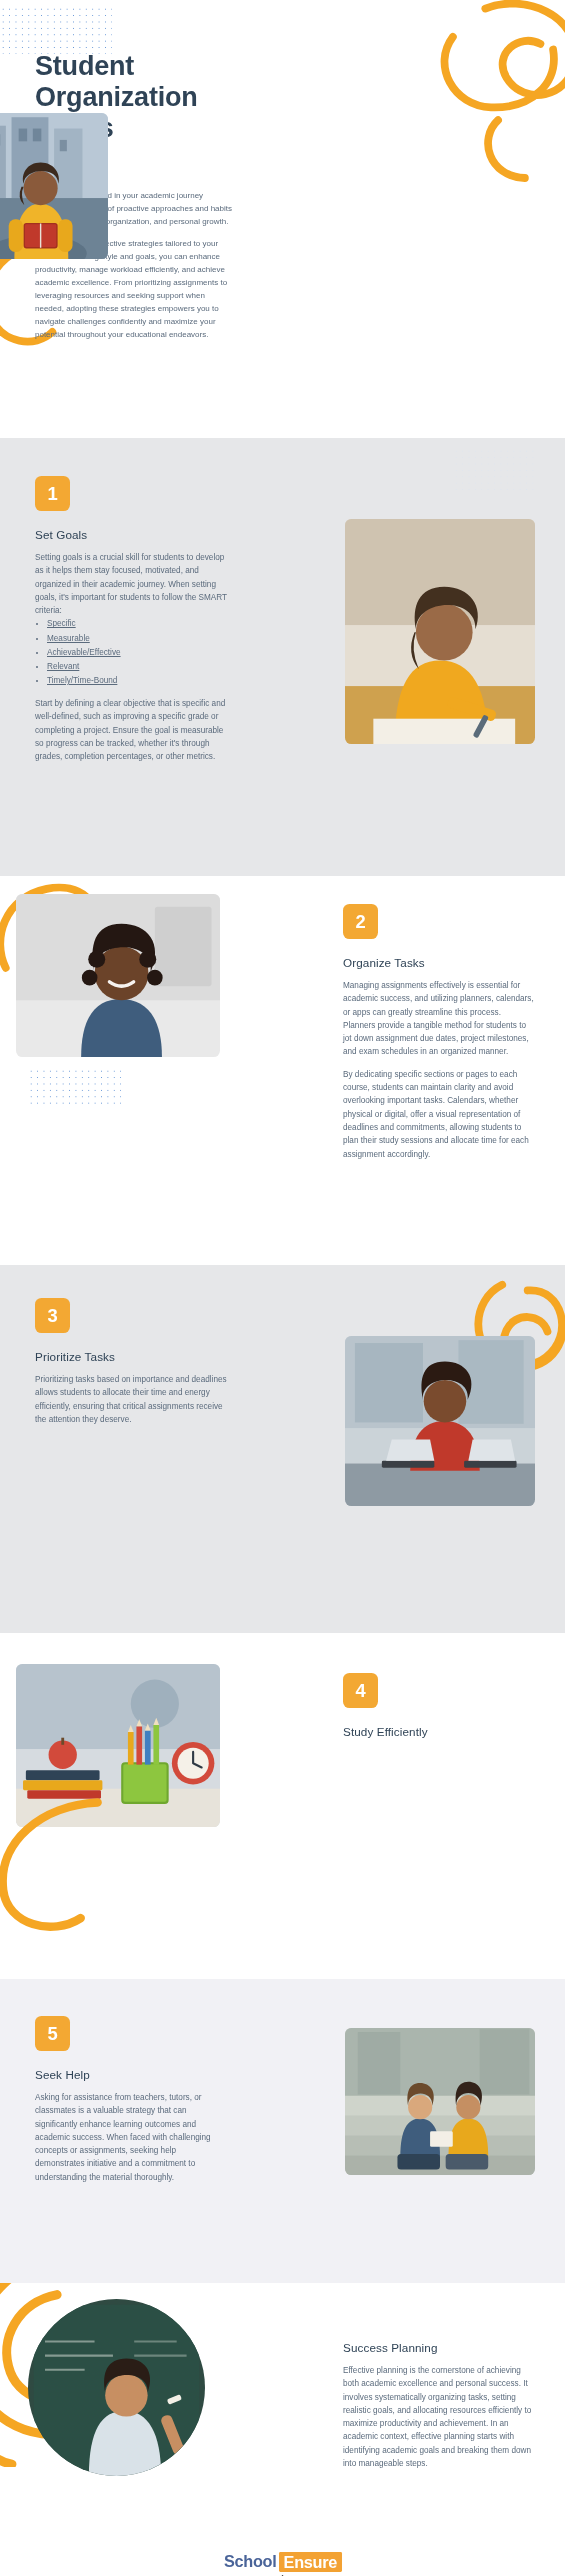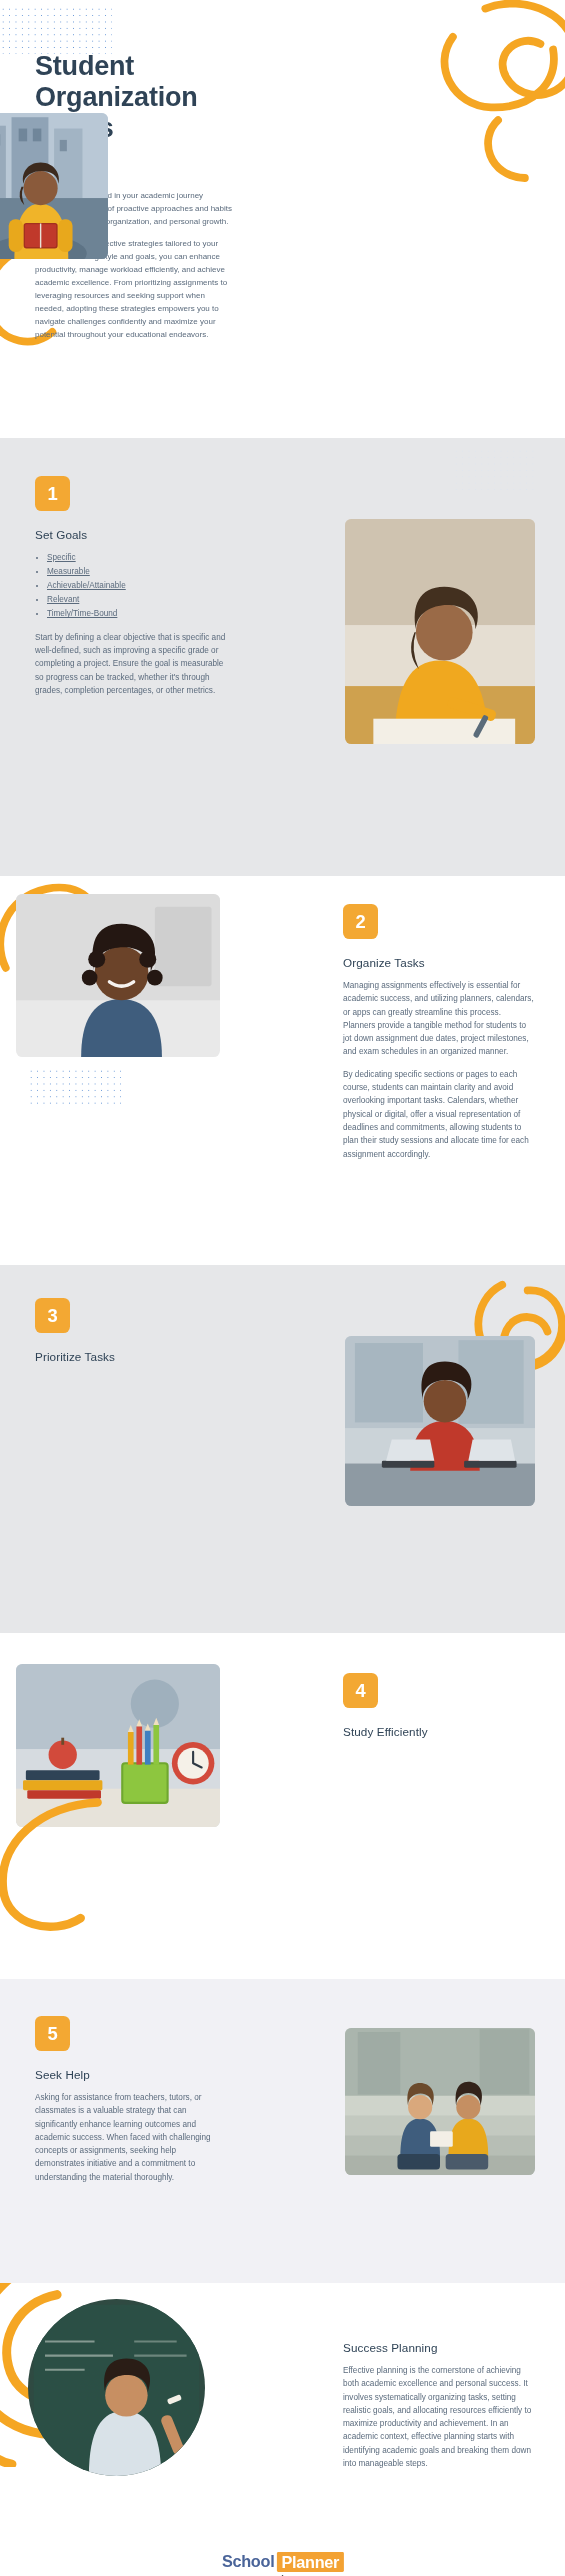--- a/index.html
+++ b/index.html
@@ -153,24 +153,27 @@
       </svg>
     </div>
   </section>
 
   <section class="band s1">
     <div class="dots light" style="right:28px; top:10px; width:85px; height:45px;"></div>
 
     <div class="col-left" style="top:38px;">
       <div class="numbox">1</div>
       <h2 class="sec-title">Set Goals</h2>
+      <div class="txt">
+        <p>Setting goals is a crucial skill for students to develop as it helps them stay focused, motivated, and organized in their academic journey. When setting goals, it's important for students to follow the SMART criteria:</p>
+      </div>
       <ul class="bullets">
         <li>Specific</li>
         <li>Measurable</li>
-        <li>Achievable/Attainable</li>
+        <li>Achievable/Effective</li>
         <li>Relevant</li>
         <li>Timely/Time-Bound</li>
       </ul>
       <div class="txt">
         <p>Start by defining a clear objective that is specific and well-defined, such as improving a specific grade or completing a project. Ensure the goal is measurable so progress can be tracked, whether it's through grades, completion percentages, or other metrics.</p>
       </div>
     </div>
 
     <div class="photo" style="position:absolute; right:31px; top:81px; width:190px; height:225px;">
       <svg viewBox="0 0 268 318" preserveAspectRatio="xMidYMid slice">
@@ -225,20 +228,21 @@
   <section class="band s3">
     <svg class="swirl" style="right:-7px; top:7px; width:177px; height:163px;" viewBox="0 0 250 230">
       <path d="M186 26 C236 22 252 90 212 120 C178 146 140 116 156 82 C168 56 206 58 214 84" fill="none" stroke="#f5a623" stroke-width="11" stroke-linecap="round"></path>
       <path d="M150 18 C106 40 104 106 150 128 C194 150 238 118 236 74" fill="none" stroke="#f5a623" stroke-width="11" stroke-linecap="round"></path>
     </svg>
 
     <div class="col-left" style="top:33px;">
       <div class="numbox">3</div>
       <h2 class="sec-title">Prioritize Tasks</h2>
       <div class="txt">
+        <p>Prioritizing tasks based on importance and deadlines allows students to allocate their time and energy efficiently, ensuring that critical assignments receive the attention they deserve.</p>
       </div>
     </div>
 
     <div class="photo" style="position:absolute; right:31px; top:71px; width:190px; height:170px;">
       <svg viewBox="0 0 268 240" preserveAspectRatio="xMidYMid slice">
         <rect width="268" height="240" fill="#cbd3d8"></rect>
         <rect x="0" y="0" width="268" height="130" fill="#b9c4cc"></rect>
         <rect x="14" y="10" width="96" height="112" fill="#9fb0ba" opacity=".7"></rect>
         <rect x="160" y="6" width="92" height="118" fill="#9fb0ba" opacity=".55"></rect>
         <rect x="0" y="180" width="268" height="60" fill="#8e9aa3"></rect>
@@ -353,21 +357,21 @@
 
     <div class="col-right" style="top:58px;">
       <h2 class="sec-title">Success Planning</h2>
       <div class="txt">
         <p>Effective planning is the cornerstone of achieving both academic excellence and personal success. It involves systematically organizing tasks, setting realistic goals, and allocating resources efficiently to maximize productivity and achievement. In an academic context, effective planning starts with identifying academic goals and breaking them down into manageable steps.</p>
       </div>
     </div>
 
     <div class="logo">
       <div class="l1">
-        <span class="school">School</span><span class="planner">Planner</span>
+        <span class="school">School</span><span class="planner">Ensure</span>
       </div>
       <div class="l2">
         <span class="by">by</span>
         <span>mimeo</span>
       </div>
     </div>
   </section>
 
 </div>
 

